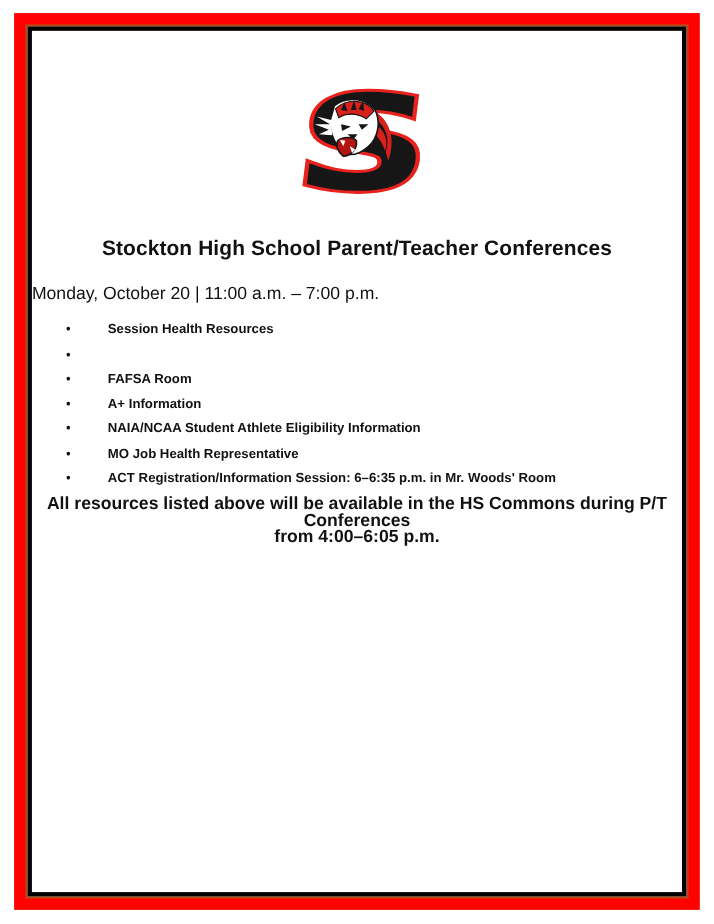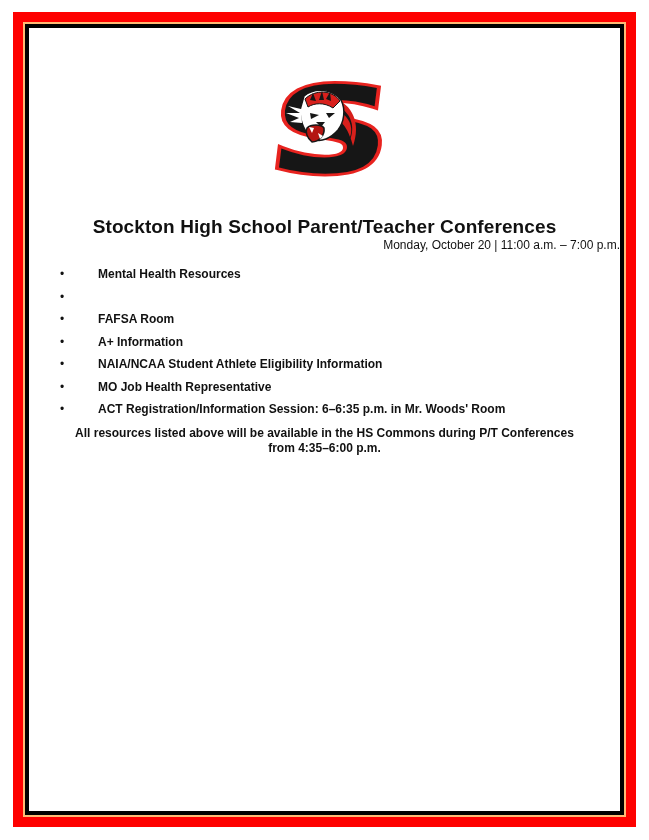--- a/index.html
+++ b/index.html
@@ -7,21 +7,21 @@
   body {
     width: 649px; height: 840px;
     position: relative;
     font-family: "Liberation Sans", "DejaVu Sans", sans-serif;
     color: #111;
   }
   .frame-red {
     position: absolute;
     left: 13px; top: 12px; right: 13px; bottom: 13px;
     border: 10px solid #fe0100;
-    background: #fdba74;
+    background: #c2410c;
   }
   .frame-black {
     position: absolute;
     left: 2px; top: 2px; right: 2px; bottom: 2px;
     border: 4px solid #000000;
     background: #ffffff;
     overflow: hidden;
   }
   .content { padding-top: 52px; }
   .logo-wrap {
@@ -29,22 +29,23 @@
     margin: 0 auto;
   }
   .doc-title {
     margin-top: 36px;
     text-align: center;
     font-size: 19px;
     font-weight: bold;
     letter-spacing: 0.1px;
   }
   .doc-subtitle {
-    text-align: right;
-    font-size: 12px;
+    margin-top: 21px;
+    text-align: left;
+    font-size: 16px;
     font-weight: normal;
   }
   .bullet-list {
     margin-top: 16px;
     list-style: none;
   }
   .bullet-item {
     display: flex;
     align-items: baseline;
     padding-left: 31px;
@@ -55,21 +56,21 @@
   }
   .bullet-dot {
     width: 38px;
     flex-shrink: 0;
     font-weight: normal;
     font-size: 12px;
   }
   .doc-footer {
     margin-top: 7px;
     text-align: center;
-    font-size: 12px;
+    font-size: 16px;
     font-weight: bold;
     line-height: 15px;
   }
 </style>
 </head>
 <body>
 
 <div class="frame-red">
   <div class="frame-black">
     <div class="content">
@@ -108,21 +109,21 @@
       </div>
 
       <h1 class="doc-title">Stockton High School Parent/Teacher Conferences</h1>
 
       <div class="doc-subtitle">Monday, October 20 | 11:00 a.m. – 7:00 p.m.</div>
 
       <ul class="bullet-list">
 
           <li class="bullet-item">
             <span class="bullet-dot">•</span>
-            <span>Mental Health Resources</span>
+            <span>Session Health Resources</span>
           </li>
 
           <li class="bullet-item">
             <span class="bullet-dot">•</span>
           </li>
 
           <li class="bullet-item">
             <span class="bullet-dot">•</span>
             <span>FAFSA Room</span>
           </li>
@@ -143,18 +144,18 @@
           </li>
 
           <li class="bullet-item">
             <span class="bullet-dot">•</span>
             <span>ACT Registration/Information Session: 6–6:35 p.m. in Mr. Woods' Room</span>
           </li>
         </ul>
 
       <div class="doc-footer">
         <div>All resources listed above will be available in the HS Commons during P/T Conferences</div>
-        <div>from 4:35–6:00 p.m.</div>
+        <div>from 4:00–6:05 p.m.</div>
       </div>
 
     </div>
   </div>
 </div>
 
 </body></html>

